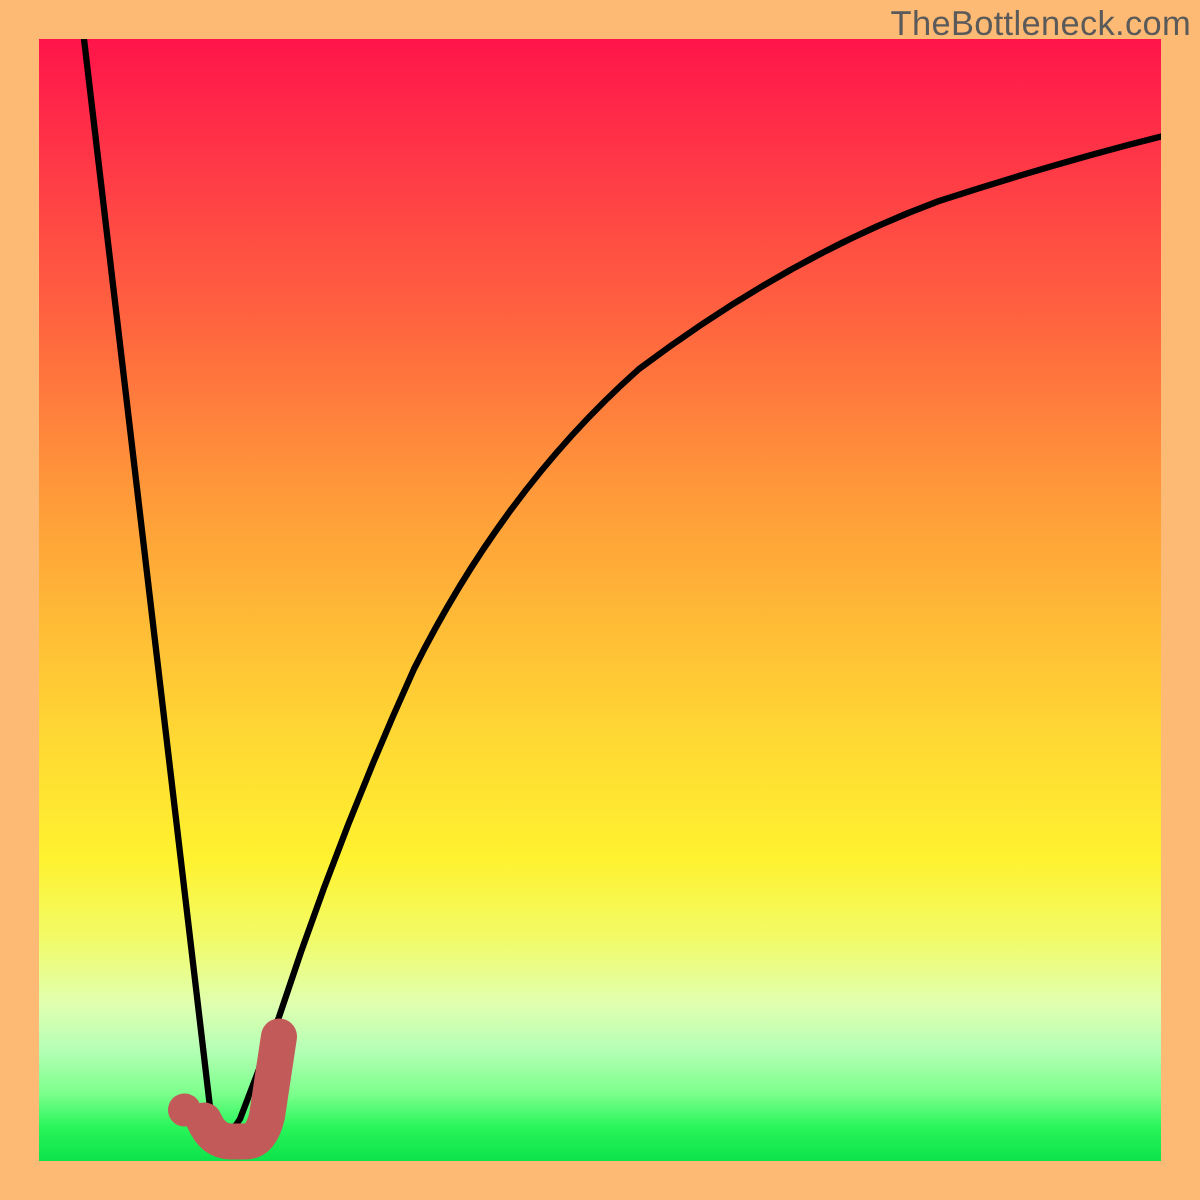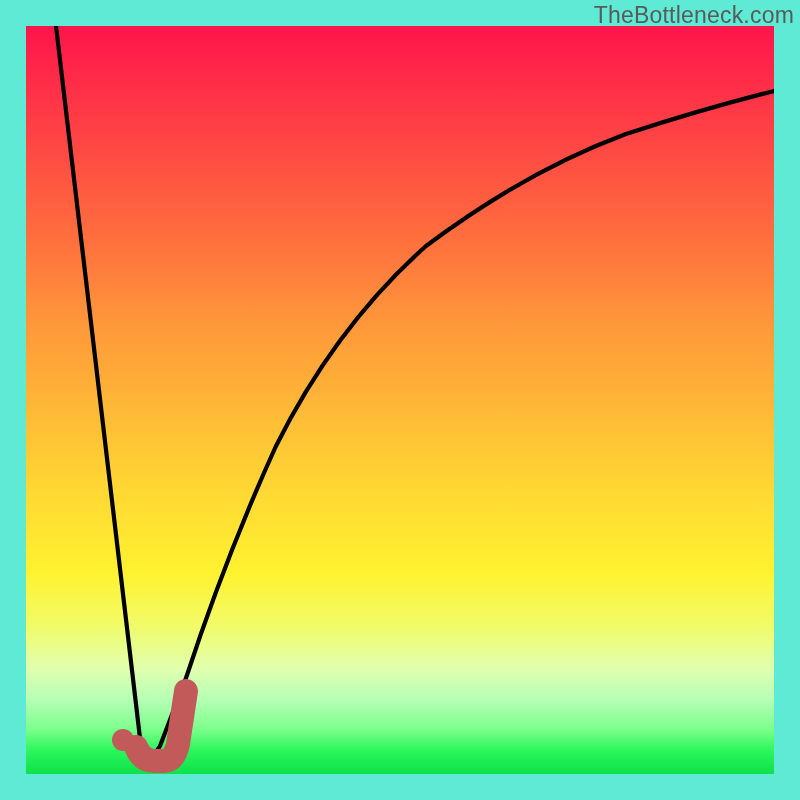--- a/index.html
+++ b/index.html
@@ -10,21 +10,21 @@
     overflow: hidden;
     background: #000;
     font-family: Arial, Helvetica, sans-serif;
   }
   .frame {
     position: absolute;
     left: 0;
     top: 0;
     width: 800px;
     height: 800px;
-    background: #5eead4;
+    background: #fdba74;
   }
   .plot {
     position: absolute;
     left: 26px;
     top: 26px;
     width: 748px;
     height: 748px;
     background: linear-gradient(
       to bottom,
       #ff144a 0%,

